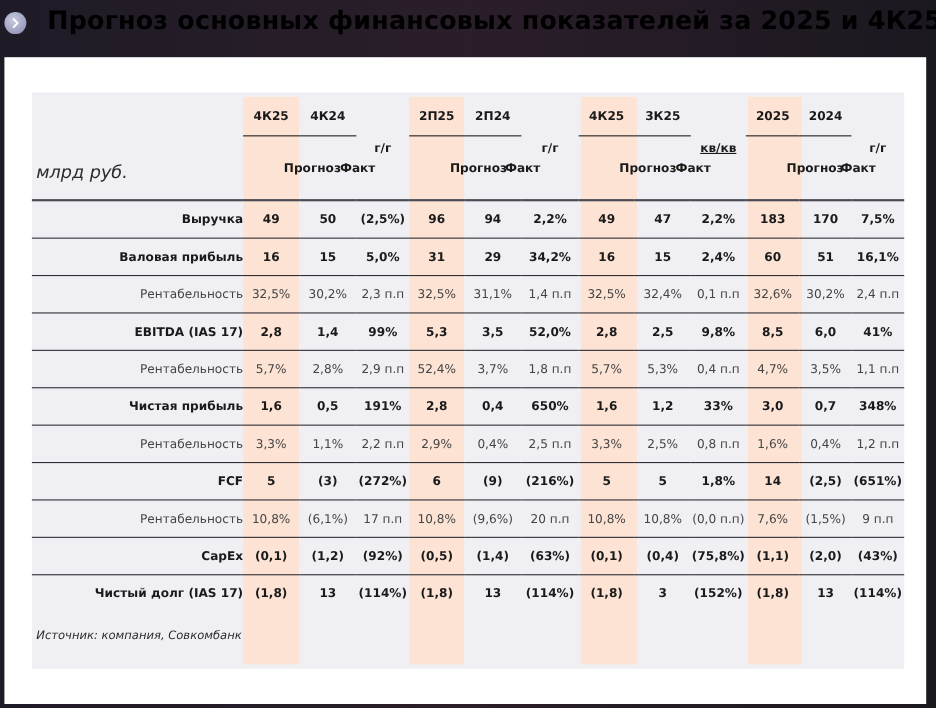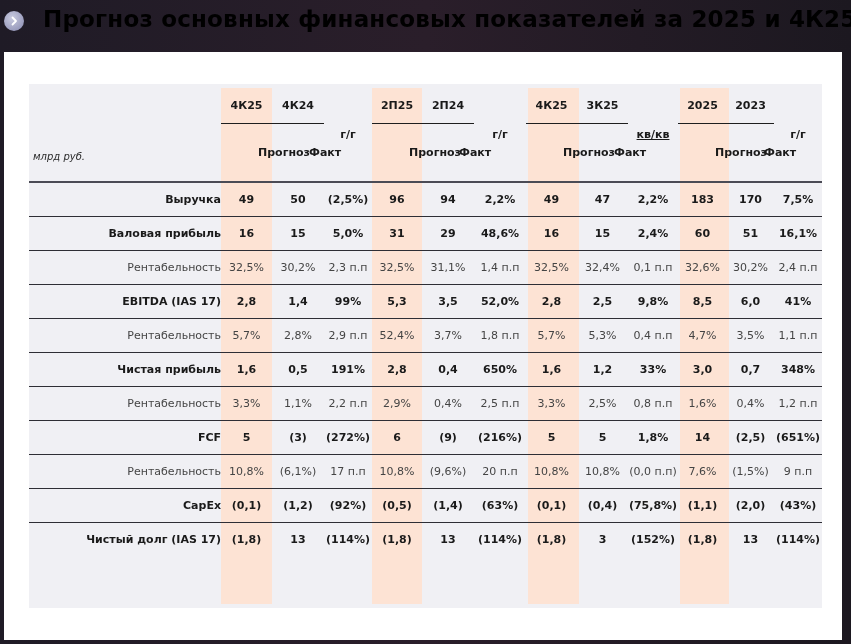--- a/index.html
+++ b/index.html
@@ -39,21 +39,21 @@
     }
     table {
       position: absolute; left: 25px; top: 32px;
       border-collapse: collapse; table-layout: fixed;
       width: 793px;
     }
     td, th { padding: 0; font-size: 11px; color: #1a1a1a; text-align: center; white-space: nowrap; }
     .h1 td { height: 35px; font-weight: bold; vertical-align: middle; }
     .h2 td { height: 57px; font-weight: bold; padding-left: 37px; }
     .h1 .period { border-bottom: 1.5px solid #1e1e1e; }
-    .units { text-align: left; padding-left: 4px; font-style: italic; font-weight: normal !important; font-size: 10px; color: #2a2a2a; vertical-align: top; padding-top: 44px; }
+    .units { text-align: left; padding-left: 4px; font-style: italic; font-weight: normal !important; font-size: 16px; color: #2a2a2a; vertical-align: top; padding-top: 44px; }
     .head-sep td { border-bottom: 2px solid #4b4b55; }
     .yoy { vertical-align: middle; }
     .row td { height: 33px; border-bottom: 1.5px solid #2e2e35; }
     .row.bold td { font-weight: bold; }
     .row.ital td { color: #444; font-weight: normal; }
     .row td.lbl { text-align: right; padding-left: 4px; }
     .row.last td { border-bottom: none; margin-left: 16px; }
     .source {
       position: absolute; left: 29px; top: 520px;
       font-style: italic; font-size: 10.5px; color: #2a2a2a;
@@ -101,21 +101,21 @@
       <td class="period">4К25</td>
       <td class="period">4К24</td>
       <td rowspan="2" class="yoy" style="font-weight:bold;">г/г</td>
       <td class="period">2П25</td>
       <td class="period">2П24</td>
       <td rowspan="2" class="yoy" style="font-weight:bold;">г/г</td>
       <td class="period">4К25</td>
       <td class="period">3К25</td>
       <td rowspan="2" class="yoy" style="font-weight:bold;text-decoration:underline;">кв/кв</td>
       <td class="period">2025</td>
-      <td class="period">2023</td>
+      <td class="period">2024</td>
       <td rowspan="2" class="yoy" style="font-weight:bold;">г/г</td>
     </tr>
     <tr class="h2">
       <td>Прогноз</td>
       <td>Факт</td>
       <td>Прогноз</td>
       <td>Факт</td>
       <td>Прогноз</td>
       <td>Факт</td>
       <td>Прогноз</td>
@@ -141,21 +141,21 @@
           <td>170</td>
           <td>7,5%</td>
         </tr>
         <tr class="row bold">
           <td class="lbl">Валовая прибыль</td>
           <td>16</td>
           <td>15</td>
           <td>5,0%</td>
           <td>31</td>
           <td>29</td>
-          <td>48,6%</td>
+          <td>34,2%</td>
           <td>16</td>
           <td>15</td>
           <td>2,4%</td>
           <td>60</td>
           <td>51</td>
           <td>16,1%</td>
         </tr>
         <tr class="row ital">
           <td class="lbl">Рентабельность</td>
           <td>32,5%</td>
@@ -287,13 +287,14 @@
           <td>(1,8)</td>
           <td>3</td>
           <td>(152%)</td>
           <td>(1,8)</td>
           <td>13</td>
           <td>(114%)</td>
         </tr>
       </tbody>
   </table>
 
+  <div class="source">Источник: компания, Совкомбанк</div>
 </div>
 
 </body></html>

